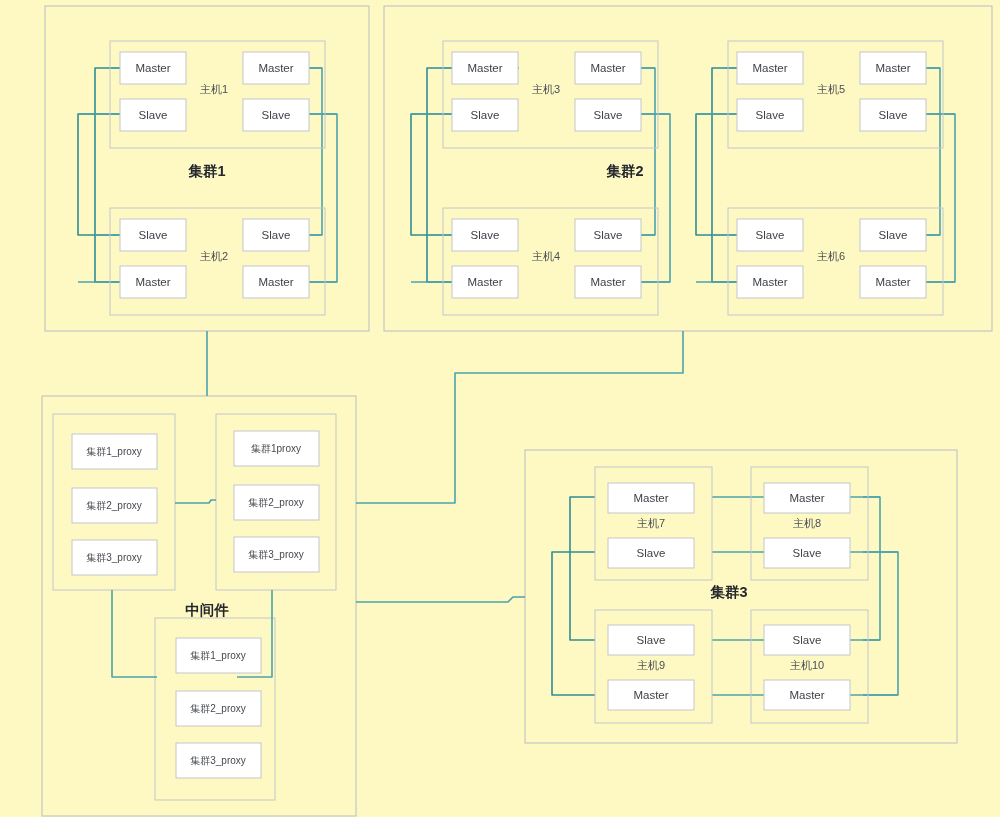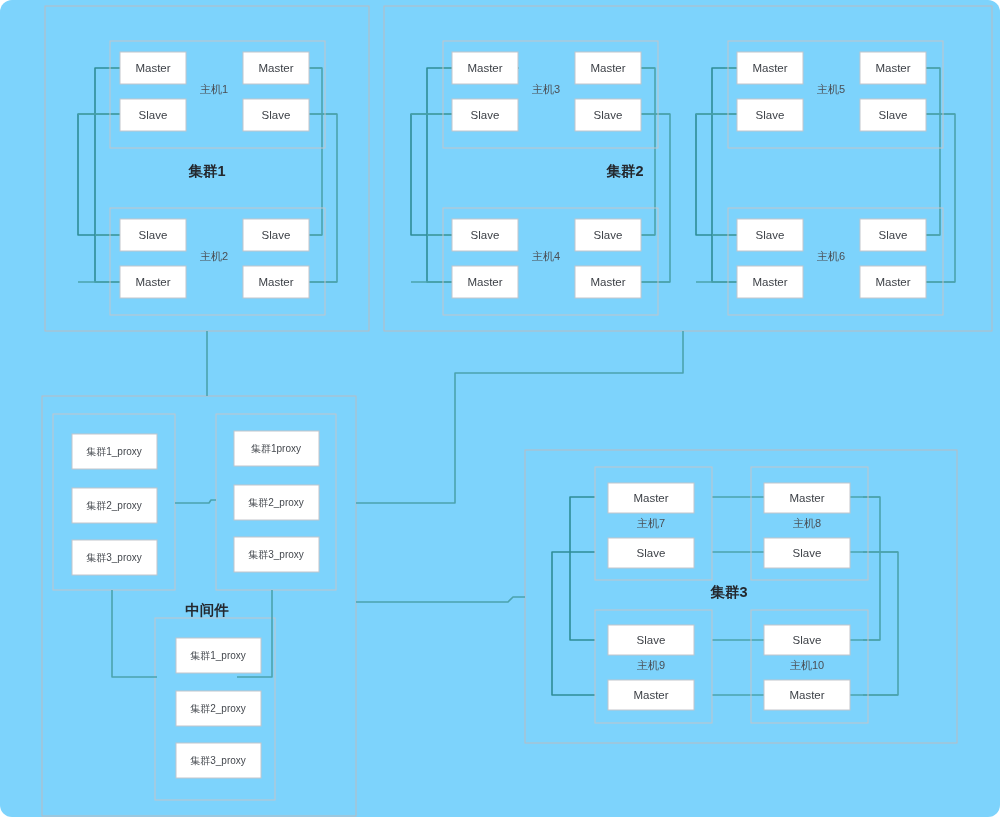--- a/index.html
+++ b/index.html
@@ -1,17 +1,17 @@
 <!DOCTYPE html>
 <html><head>
 <meta charset="utf-8">
 <style>
   html,body{margin:0;padding:0;background:#ffffff;}
   body{font-family:"Liberation Sans","DejaVu Sans",sans-serif;}
-  #stage{position:relative;width:1000px;height:817px;background:#7dd3fc;overflow:hidden;border-radius:12px;}
+  #stage{position:relative;width:1000px;height:817px;background:#fef9c3;overflow:hidden;}
   svg{display:block;}
   .grpbox{fill:none;stroke:#b9bcc2;stroke-width:1;}
   .hostbox{fill:none;stroke:#c2c5cb;stroke-width:1;}
   .nodebox{fill:#ffffff;stroke:#c2c5cb;stroke-width:1;}
   .link{fill:none;stroke:#4ba3ad;stroke-width:1.6;stroke-linejoin:round;stroke-linecap:butt;}
   .link-d{fill:none;stroke:#2f8d96;stroke-width:1.6;stroke-linejoin:round;}
   text{fill:#3b3f45;}
   .t-node{font-size:11.5px;}
   .t-host{font-size:11px;fill:#4a4e54;}
   .t-cluster{font-size:14.5px;font-weight:bold;fill:#24282e;}

